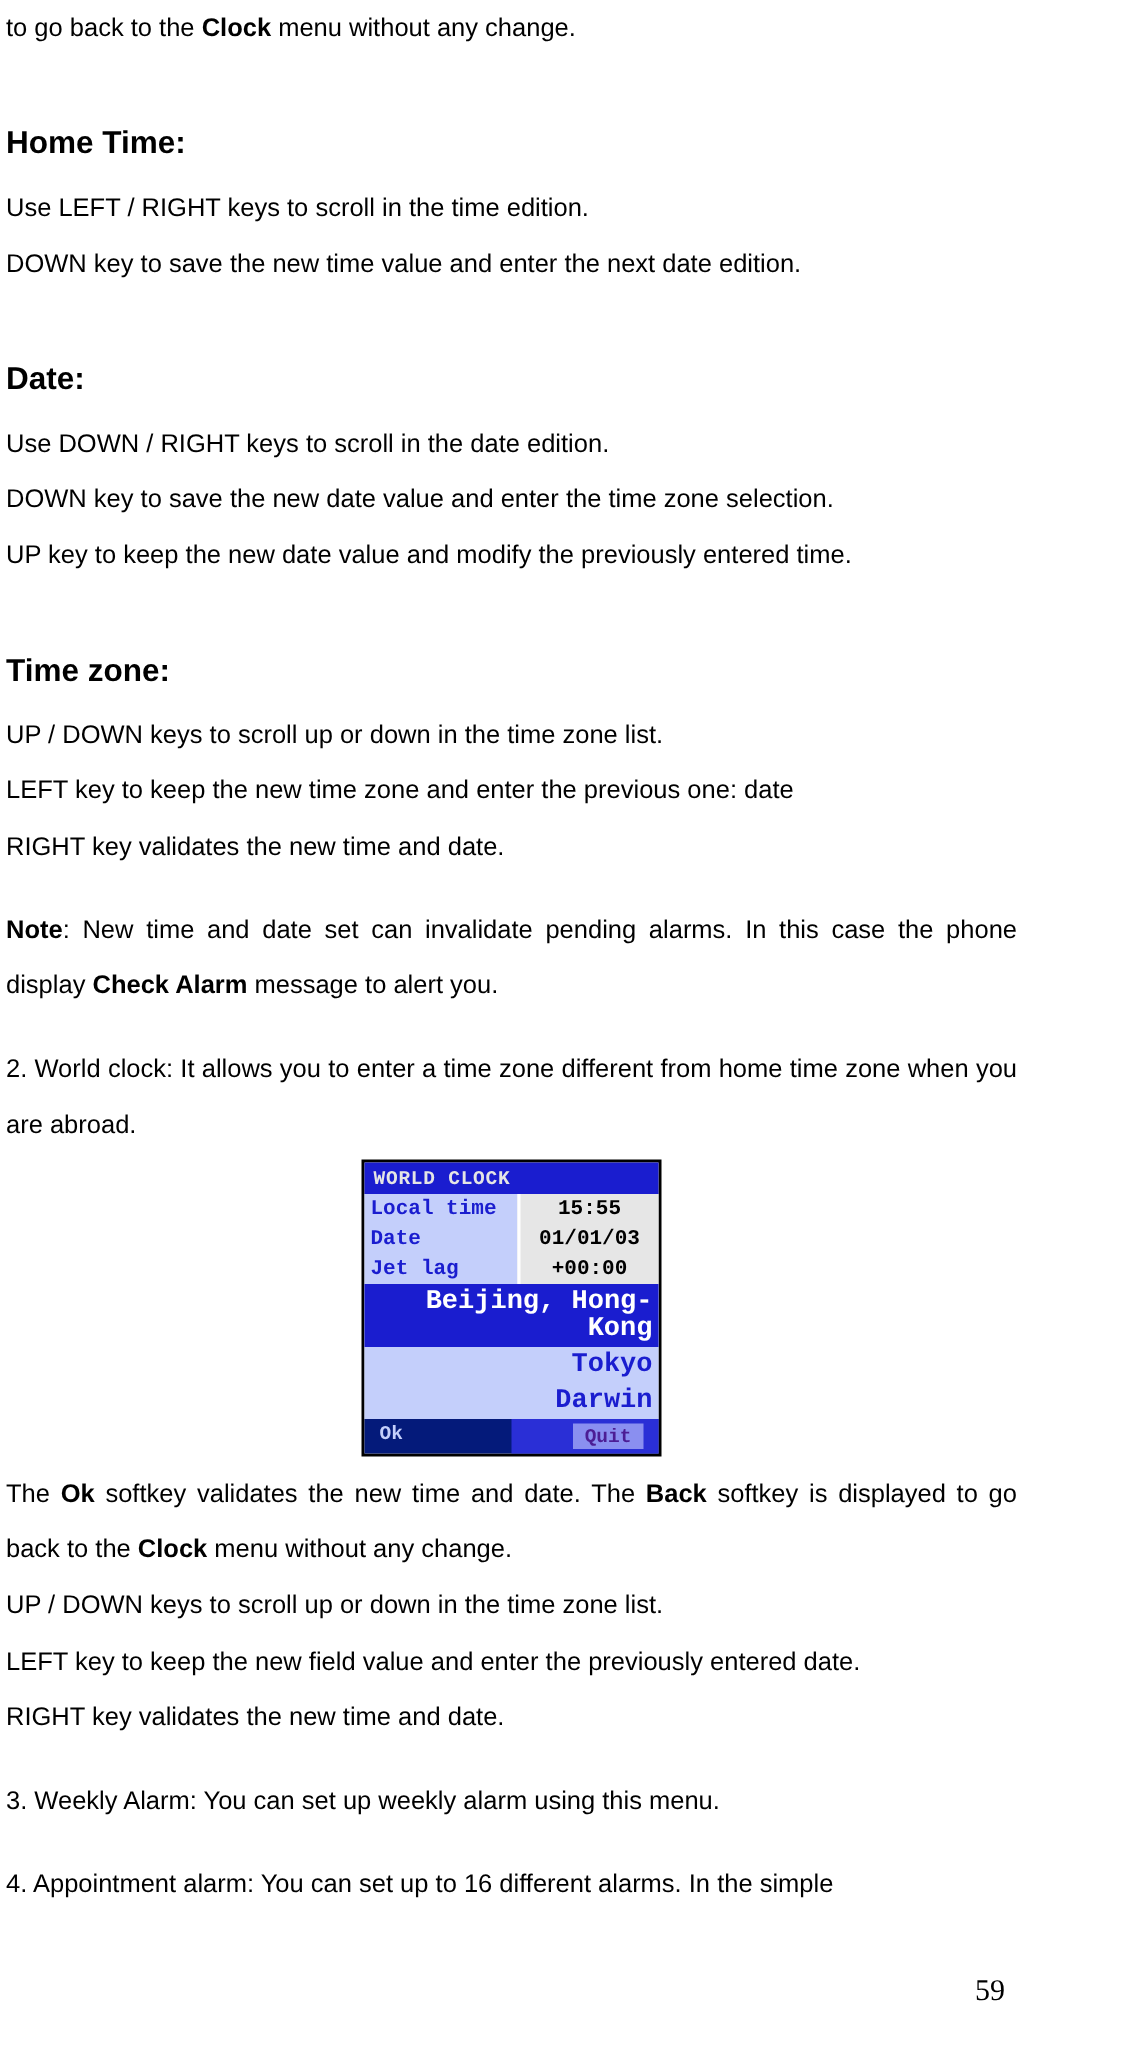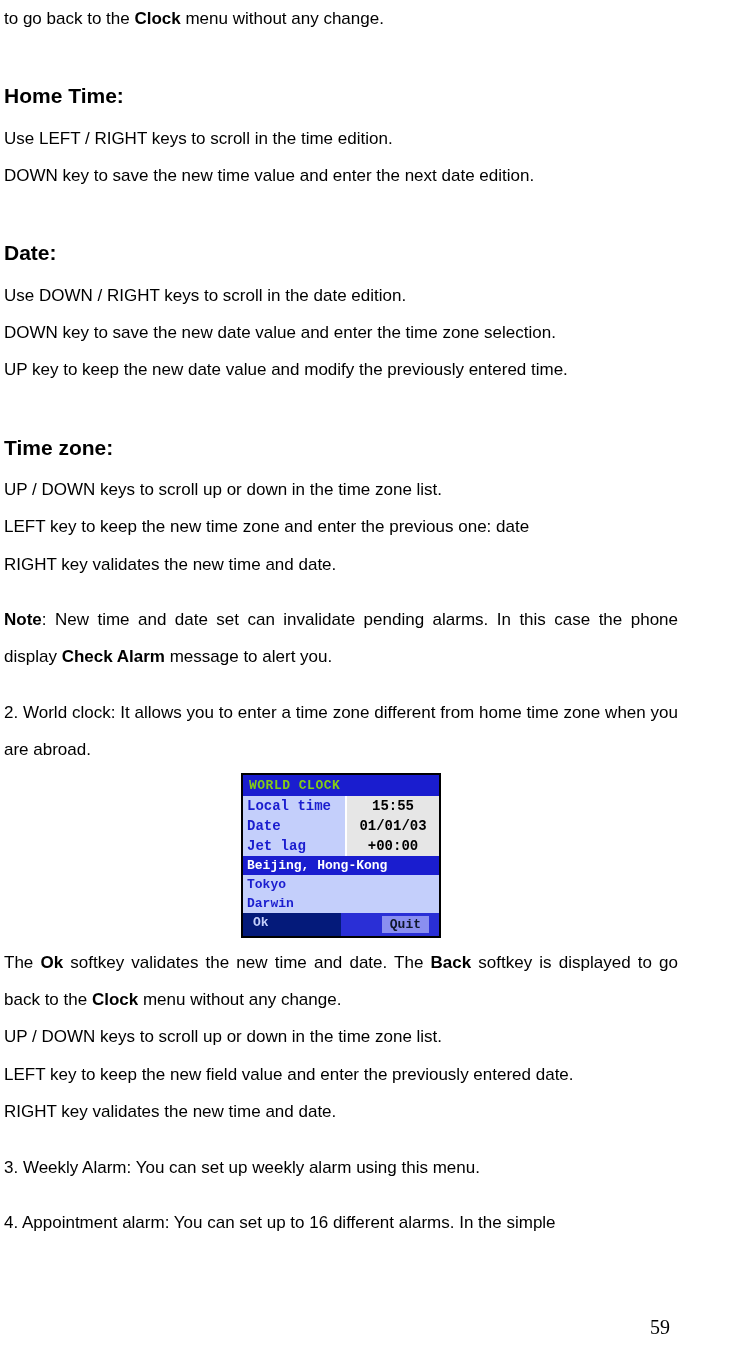--- a/index.html
+++ b/index.html
@@ -41,21 +41,21 @@
   .phone {
     width: 196px;
     border: 2px solid #000;
     font-family: "Lucida Console","Courier New",monospace;
     font-weight: 700;
     font-size: 14px;
     line-height: 1;
   }
   .ph-title {
     background: #1a1dcf;
-    color: #84cc16;
+    color: #e5e5e5;
     padding: 4px 6px;
     font-size: 13px;
     letter-spacing: 0.5px;
   }
   .ph-row {
     display: flex;
     align-items: stretch;
   }
   .ph-label {
     flex: 1;
@@ -70,21 +70,22 @@
     text-align: center;
     padding: 3px 2px;
     border-left: 2px solid #fff;
   }
   .ph-list {
     background: #c4cffb;
   }
   .ph-list-item {
     padding: 3px 4px;
     color: #1a1dcf;
-    font-size: 13px;
+    font-size: 18px;
+    text-align: right;
   }
   .ph-list-item.sel {
     background: #1a1dcf;
     color: #fff;
   }
   .ph-softkeys {
     display: flex;
     background: #041a7a;
   }
   .ph-sk {
@@ -93,21 +94,21 @@
     color: #c4cffb;
     padding: 3px 0;
     font-size: 13px;
   }
   .ph-sk.left { text-align: left; padding-left: 10px; }
   .ph-sk.right { text-align: right; padding-right: 10px; background:#2a2fd6; color:#fff;}
   .ph-sk.right-inner {
     background: #8a8ff0;
     padding: 2px 8px;
     display:inline-block;
-    color:#0f172a;
+    color:#4c1d95;
   }
 
   .page-number {
     position: absolute;
     bottom: 30px;
     right: 12px;
     font-family: "Times New Roman", serif;
     font-size: 20px;
   }
 </style>

